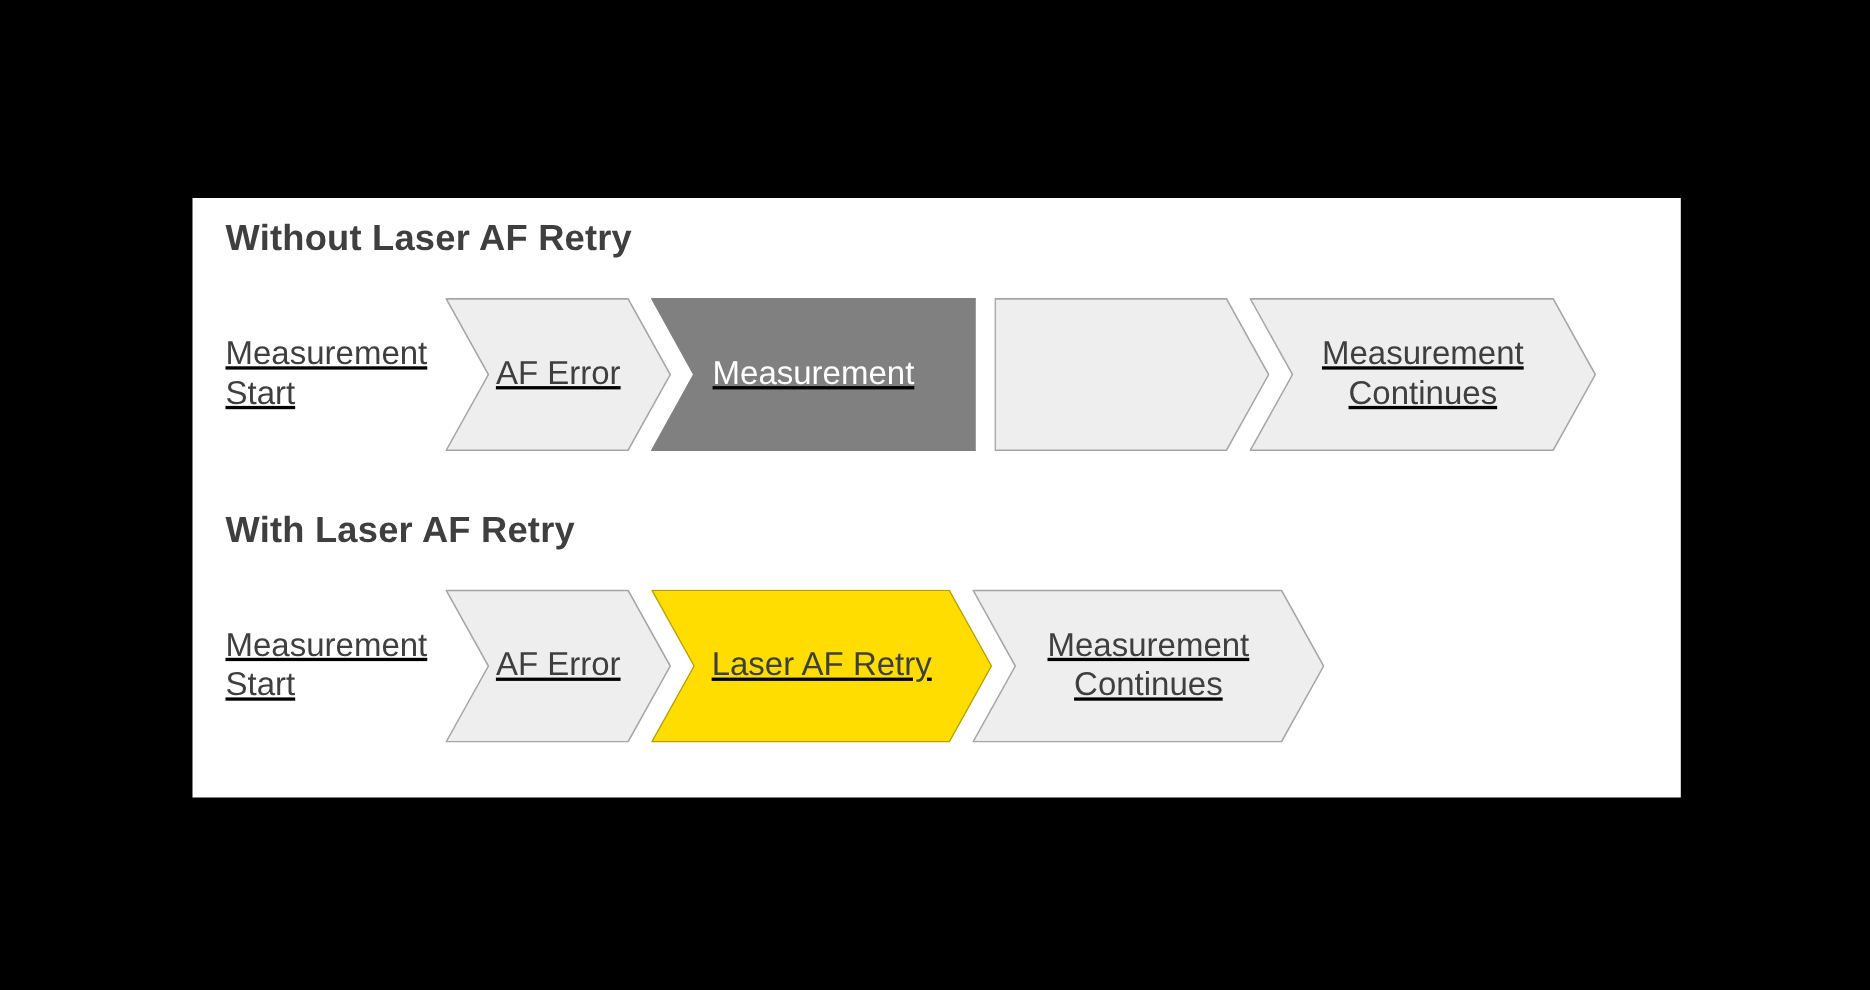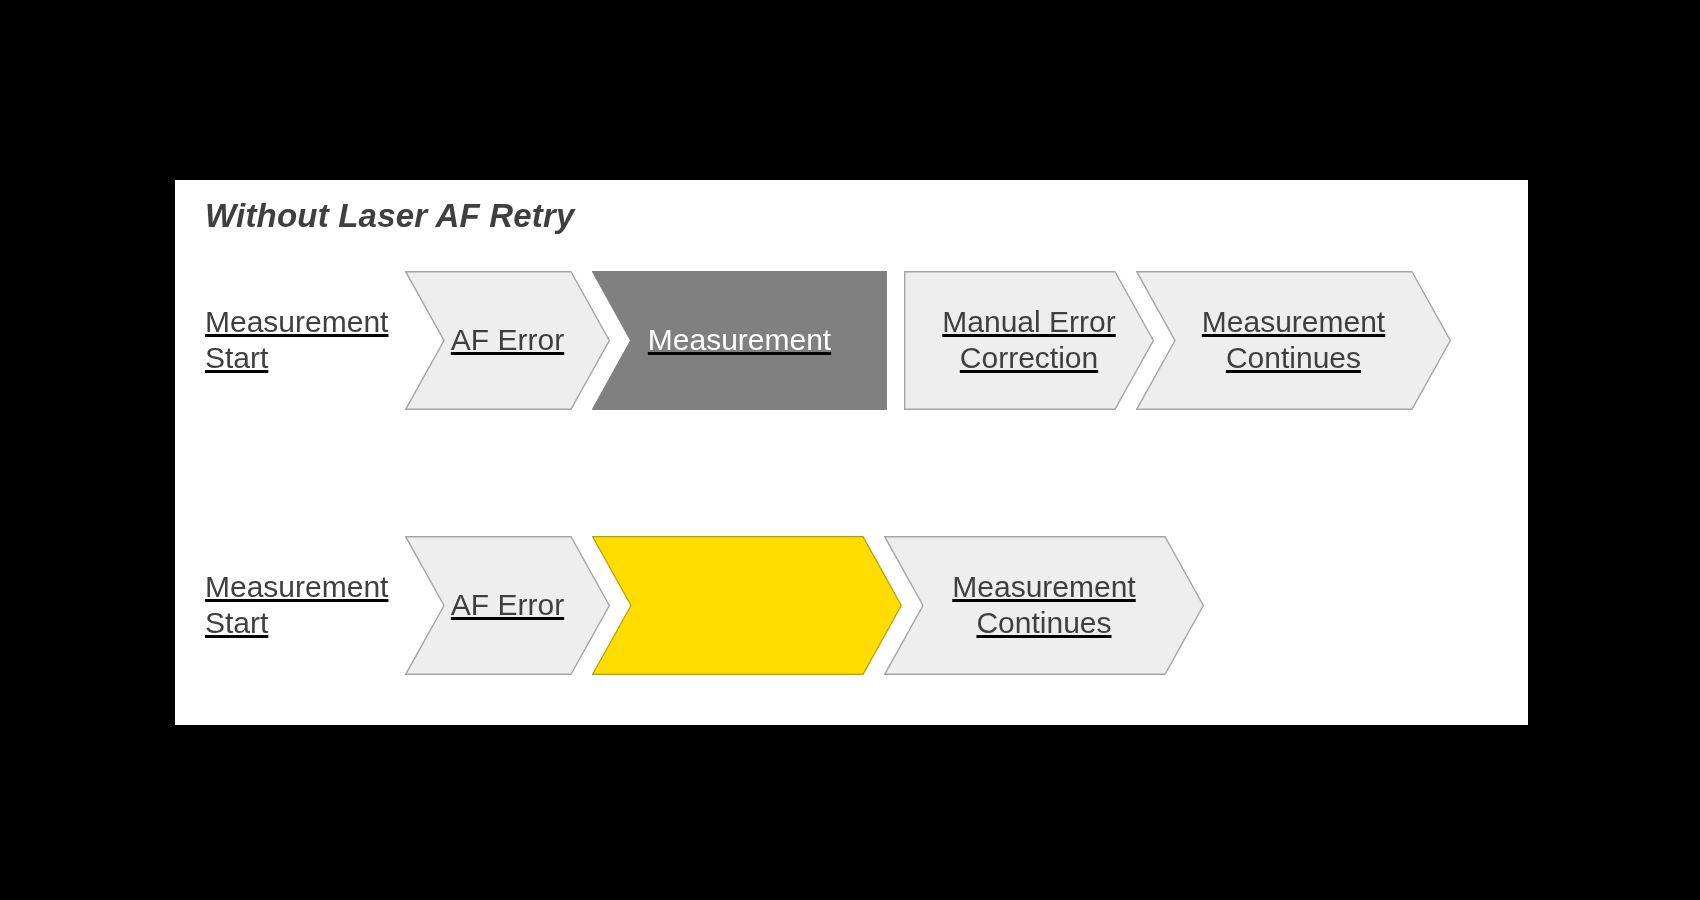--- a/index.html
+++ b/index.html
@@ -34,21 +34,21 @@
   
   .section-heading {
     position: absolute;
     left: 30px;
     font-size: 33px;
     font-weight: bold;
     color: #3f3f3f;
     letter-spacing: 0.2px;
     white-space: nowrap;
   }
-  .heading-1 { top: 17px; font-style: italic; }
+  .heading-1 { top: 17px; }
   .heading-2 { top: 283px; }
 
   
   .flow-row {
     position: absolute;
     left: 0;
     height: 150px;
     display: flex;
     align-items: center;
     text-decoration: underline;
@@ -139,57 +139,55 @@
         </svg>
         <div class="step-text">
           <div>Measurement</div>
         </div>
       </div>
 
       <div class="step w-manual-err gap-flat">
         <svg class="shape" viewBox="0 0 250 139" preserveAspectRatio="none">
           <polygon points="0.7,0.7 211,0.7 249.3,69.5 211,138.3 0.7,138.3" fill="#eeeeee" stroke="#a6a6a6" stroke-width="1.4"></polygon>
         </svg>
-        <div class="step-text">
-          <div>Manual Error</div>
-          <div>Correction</div>
-        </div>
       </div>
 
       <div class="step w-meas-cont gap-neg">
         <svg class="shape" viewBox="0 0 315 139" preserveAspectRatio="none">
           <polygon points="0.7,0.7 276,0.7 314.3,69.5 276,138.3 0.7,138.3 39,69.5" fill="#eeeeee" stroke="#a6a6a6" stroke-width="1.4"></polygon>
         </svg>
         <div class="step-text">
           <div>Measurement</div>
           <div>Continues</div>
         </div>
       </div>
 
     </div>
 
+    <div class="section-heading heading-2">With Laser AF Retry</div>
 
     <div class="flow-row row-2">
 
       <div class="start-label">
         <div>Measurement</div>
         <div>Start</div>
       </div>
 
       <div class="step w-af-error">
         <svg class="shape" viewBox="0 0 205 139" preserveAspectRatio="none">
           <polygon points="0.7,0.7 166,0.7 204.3,69.5 166,138.3 0.7,138.3 39,69.5" fill="#eeeeee" stroke="#a6a6a6" stroke-width="1.4"></polygon>
         </svg>
         <div class="step-text">AF Error</div>
       </div>
 
       <div class="step w-laser-retry gap-neg">
         <svg class="shape" viewBox="0 0 310 139" preserveAspectRatio="none">
           <polygon points="0.7,0.7 271,0.7 309.3,69.5 271,138.3 0.7,138.3 39,69.5" fill="#ffdd00" stroke="#b3a000" stroke-width="1.2"></polygon>
         </svg>
+        <div class="step-text">Laser AF Retry</div>
       </div>
 
       <div class="step w-meas-cont-2 gap-neg">
         <svg class="shape" viewBox="0 0 320 139" preserveAspectRatio="none">
           <polygon points="0.7,0.7 281,0.7 319.3,69.5 281,138.3 0.7,138.3 39,69.5" fill="#eeeeee" stroke="#a6a6a6" stroke-width="1.4"></polygon>
         </svg>
         <div class="step-text">
           <div>Measurement</div>
           <div>Continues</div>
         </div>

